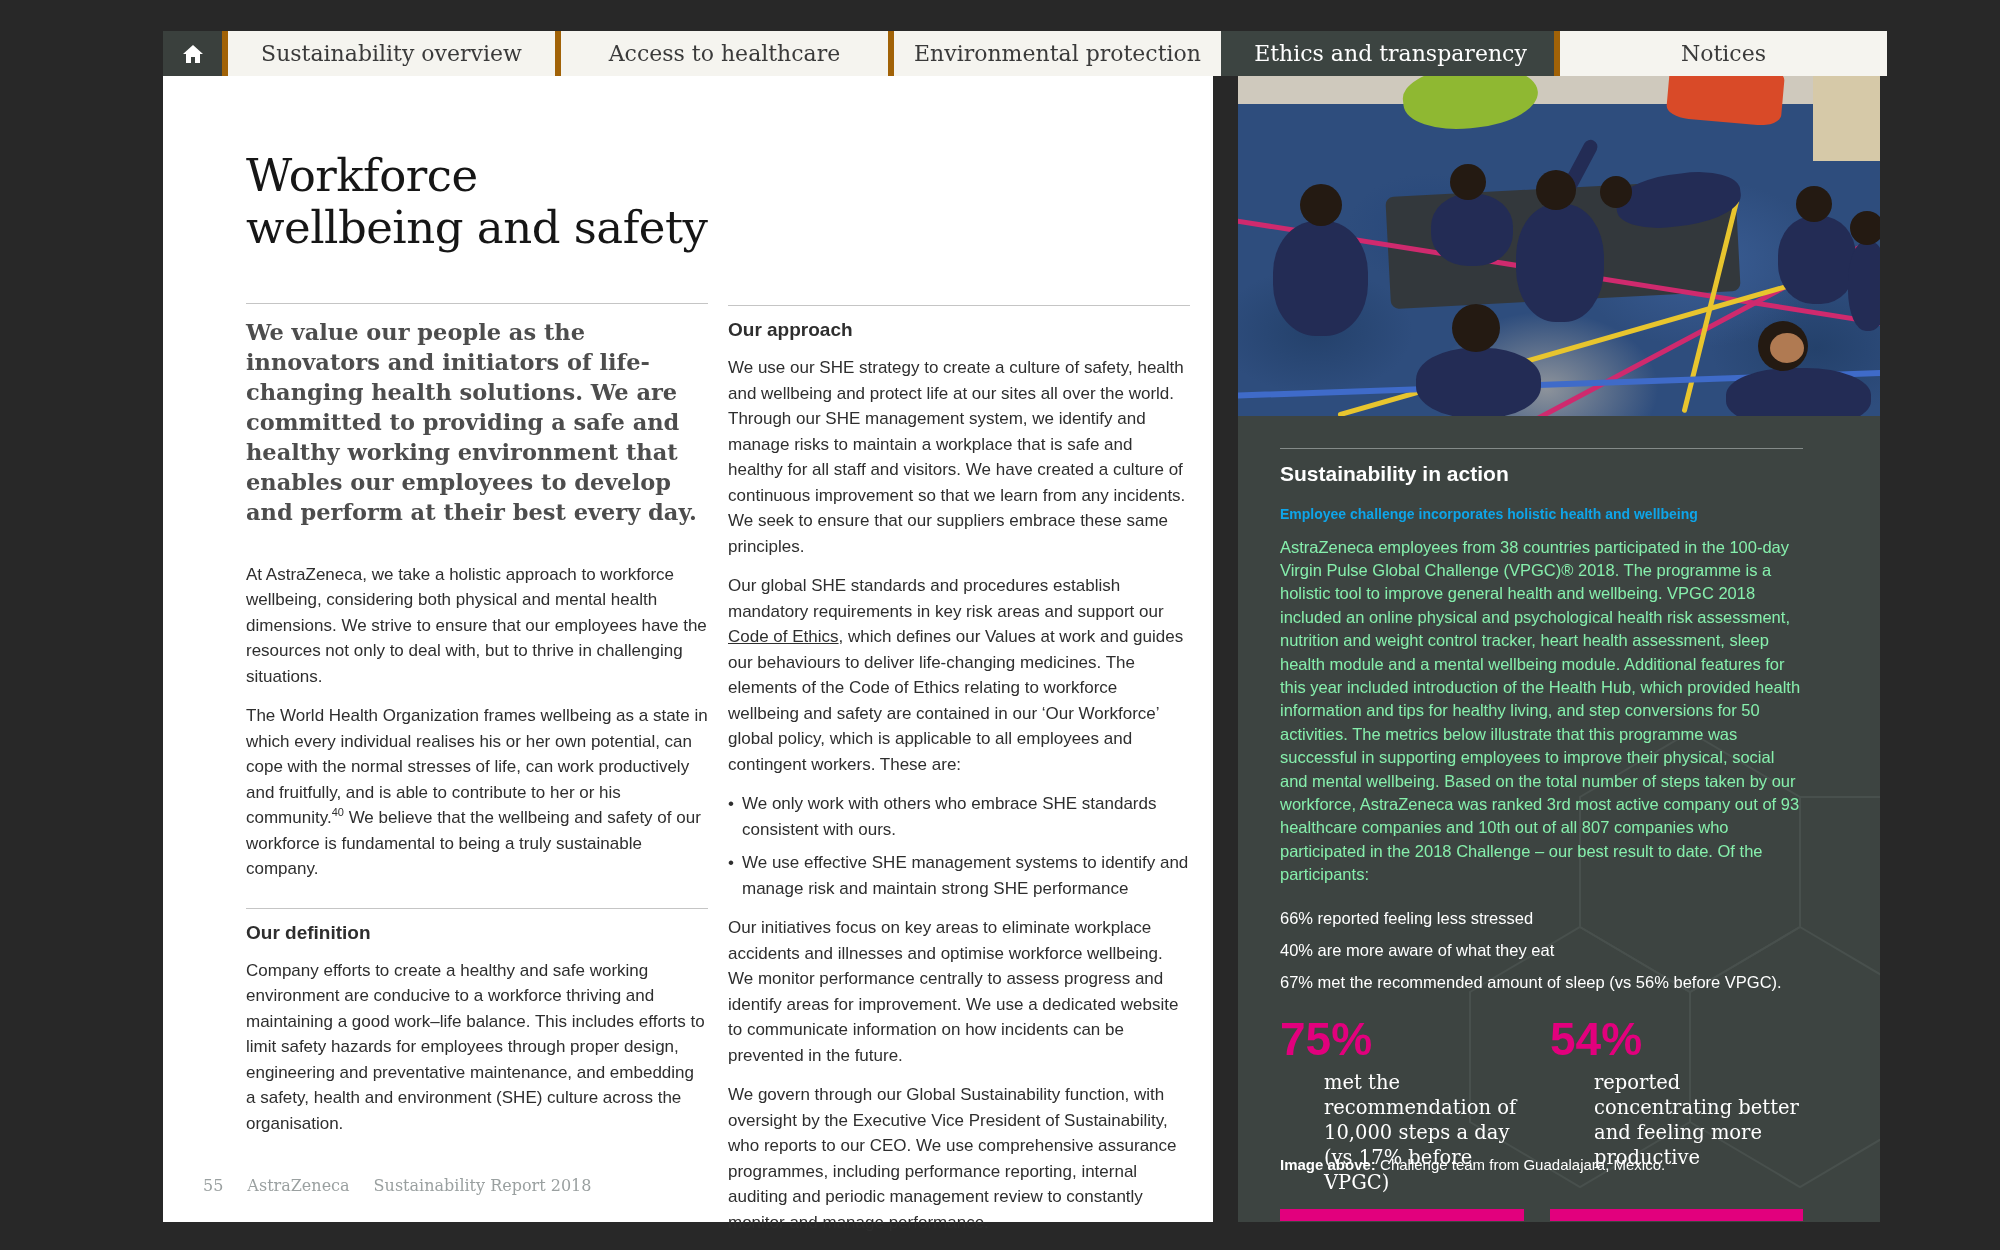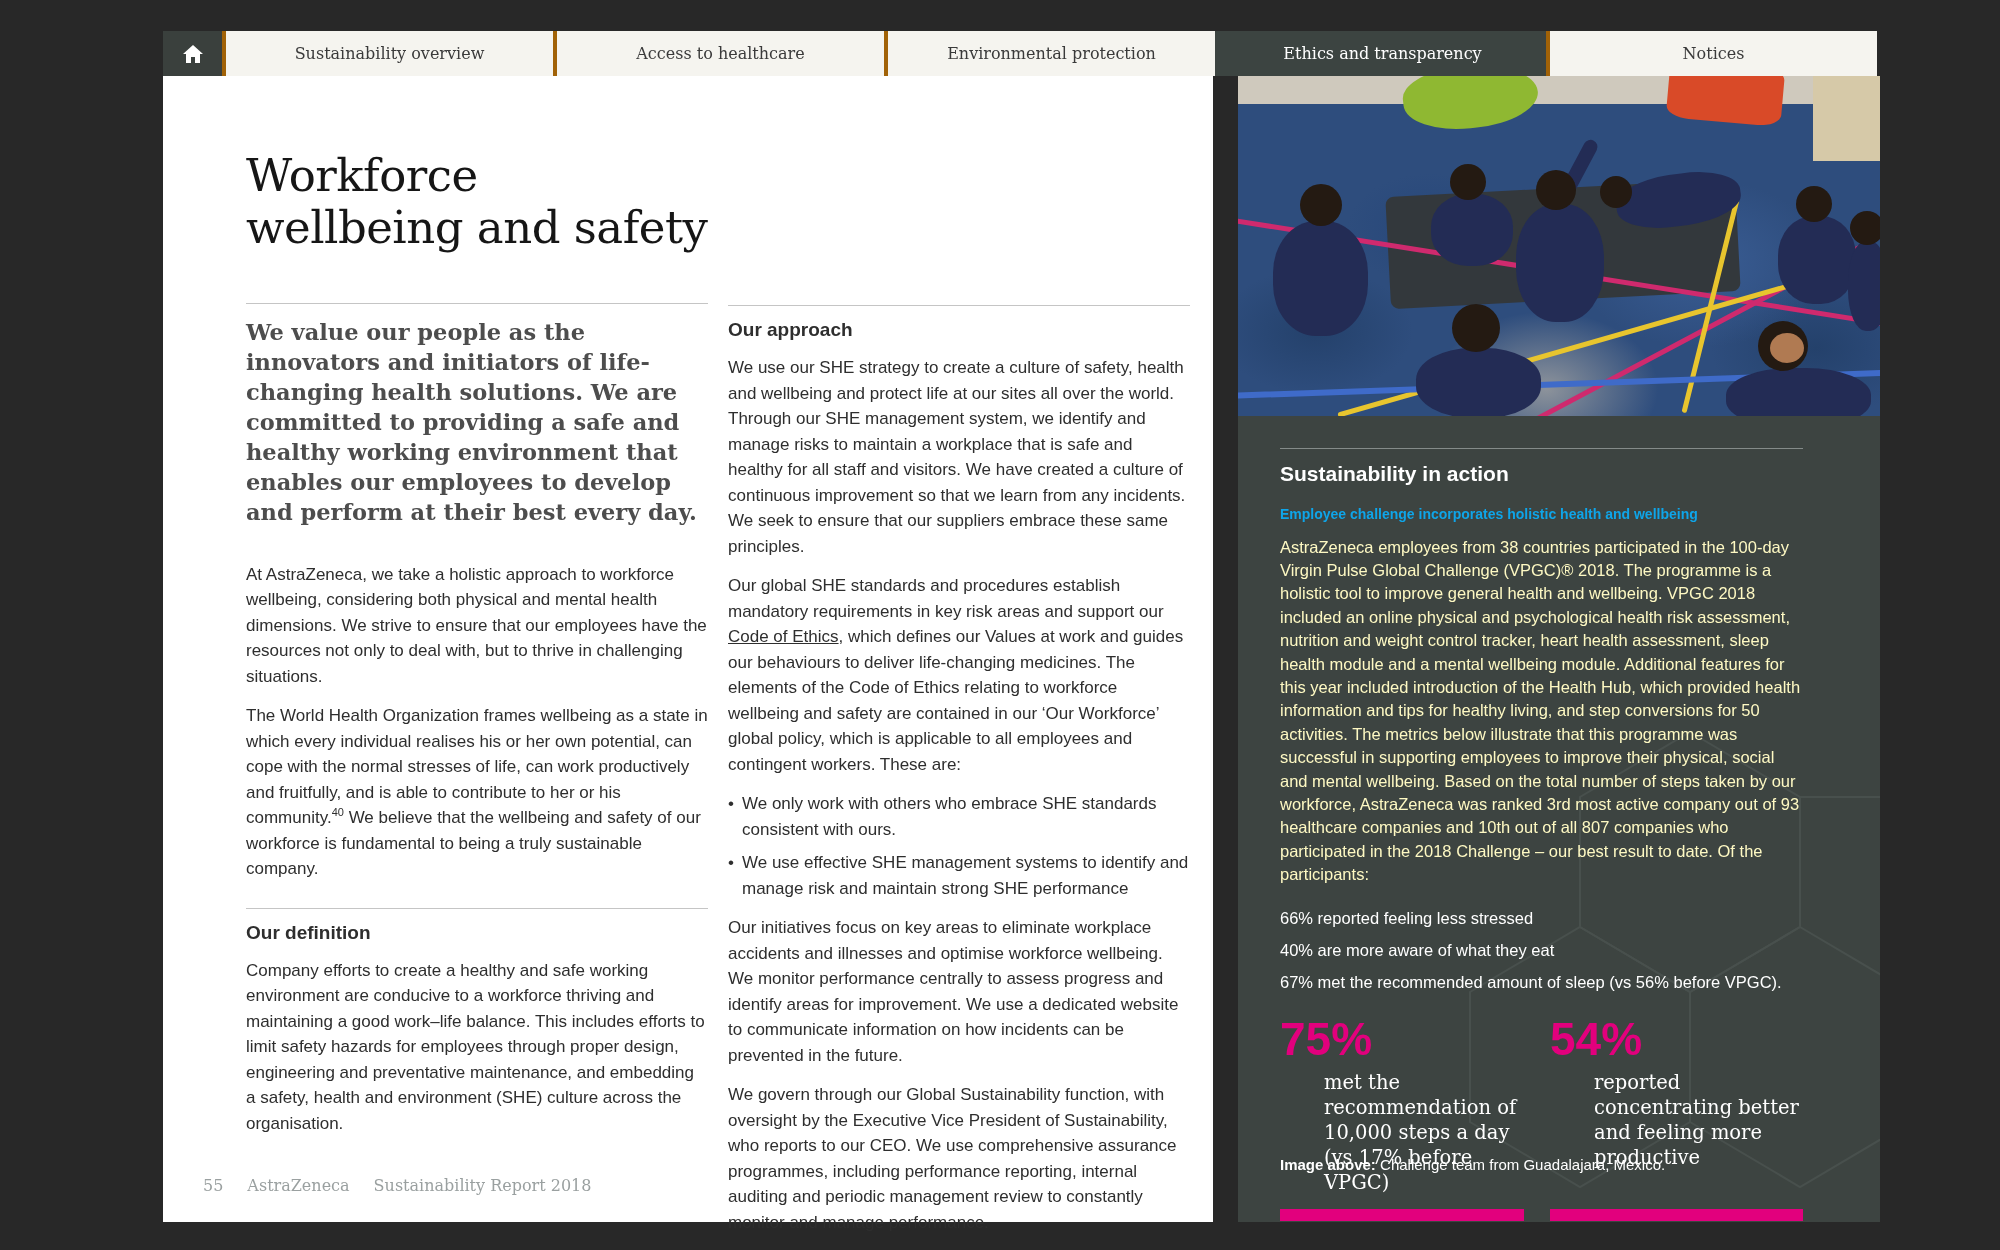--- a/index.html
+++ b/index.html
@@ -3,21 +3,21 @@
 <meta charset="utf-8">
 <style>
   html,body{margin:0;padding:0;background:#282828;}
   .stage{position:relative;width:2000px;height:1250px;background:#282828;overflow:hidden;
          font-family:"Liberation Sans",sans-serif;}
 
   
   .nav{position:absolute;left:163px;top:31px;height:45px;display:flex;}
   .home-btn{width:59px;height:45px;background:#3a403d;display:flex;align-items:center;justify-content:center;cursor:pointer;}
   .tab{width:327px;height:45px;background:#f5f4ef;display:flex;align-items:center;justify-content:center;
-       font-family:"DejaVu Serif",serif;font-size:16px;color:#3a3a3a;border-left:4px solid #a16207;cursor:pointer;}
+       font-family:"DejaVu Serif",serif;font-size:22px;color:#3a3a3a;border-left:6px solid #a16207;cursor:pointer;}
   .tab.active{background:#3c4441;color:#ffffff;border-left-color:#3c4441;}
 
   
   .page{position:absolute;left:163px;top:76px;width:1050px;height:1146px;background:#ffffff;text-decoration:underline;}
   .col-left{position:absolute;left:83px;top:74px;width:462px;}
   .col-mid{position:absolute;left:565px;top:229px;width:462px;}
   h1.title{margin:0;font-family:"DejaVu Serif",serif;font-weight:400;font-size:45px;line-height:1.16;color:#161616;letter-spacing:-0.5px;}
   .rule{border:none;border-top:1px solid #c5c5c5;margin:0;}
   .rule-title{margin-top:49px;}
   .intro{margin:14px 0 0;font-family:"DejaVu Serif",serif;font-weight:700;font-size:22.5px;line-height:1.33;color:#4d4d4d;}
@@ -33,21 +33,21 @@
   .footer{position:absolute;left:40px;top:1100px;font-family:"DejaVu Serif",serif;font-size:16px;color:#9aa0a0;}
   .footer span{margin-right:24px;}
 
   
   .panel{position:absolute;left:1238px;top:76px;width:642px;height:1146px;background:#3d4441;overflow:hidden;}
   .hexes{position:absolute;right:-40px;bottom:-30px;opacity:.55;}
   .panel-inner{position:absolute;left:42px;top:340px;width:523px;}
   .panel-rule{border:none;border-top:1px solid #848b89;margin:32px 0 0;}
   .sia-heading{margin:13px 0 0;font-size:21px;font-weight:700;color:#ffffff;}
   .pink-head{margin:20px 0 12px;width:440px;font-size:14px;font-weight:700;line-height:1.25;color:#0ea5e9;}
-  .panel-body{margin:8px 0 0;font-size:16.5px;line-height:23.4px;color:#fef9c3;}
+  .panel-body{margin:8px 0 0;font-size:16.5px;line-height:23.4px;color:#86efac;}
   .stat-line{margin:13px 0 0;font-size:16.5px;font-weight:400;color:#ffffff;white-space:nowrap;}
   .stat-first{margin-top:22px;}
   .big-stats{display:flex;margin-top:24px;align-items:center;}
   .big-stat{width:244px;}
   .big-stat + .big-stat{margin-left:26px;width:253px;}
   .big-value{font-size:46px;font-weight:700;color:#e2007d;line-height:1;}
   .big-label{margin-top:8px;font-family:"DejaVu Serif",serif;font-size:19.5px;line-height:25px;color:#ffffff;margin-left:44px;}
   .big-bar{height:12px;background:#e2007d;margin-top:14px;}
   .bar-tall{margin-top:39px;} 
   .caption{position:absolute;left:42px;top:1080px;font-size:15px;color:#ffffff;}

